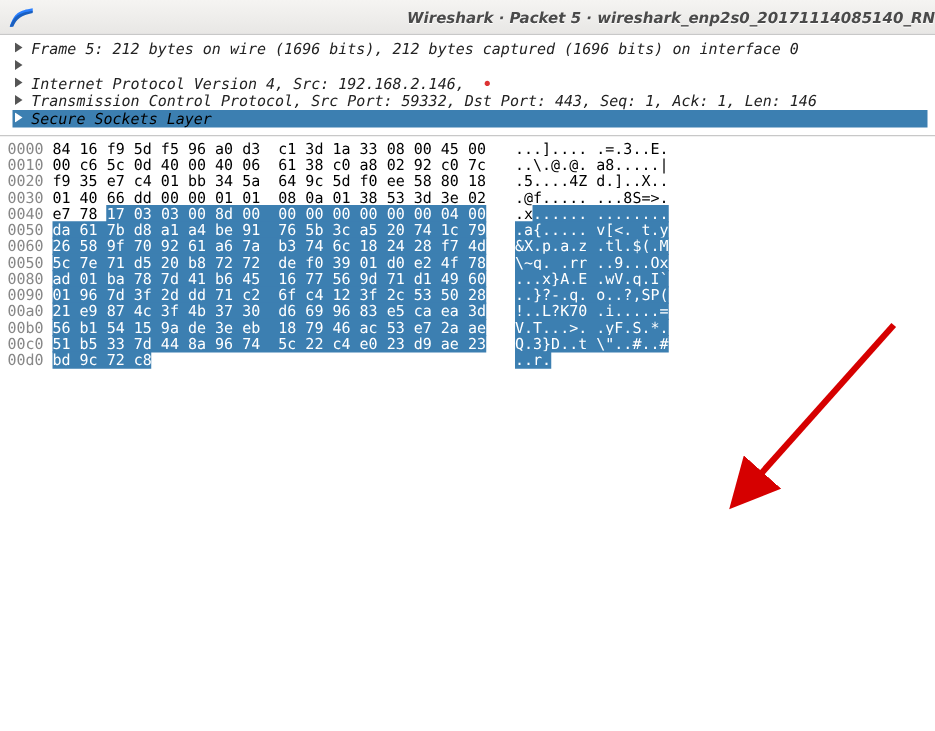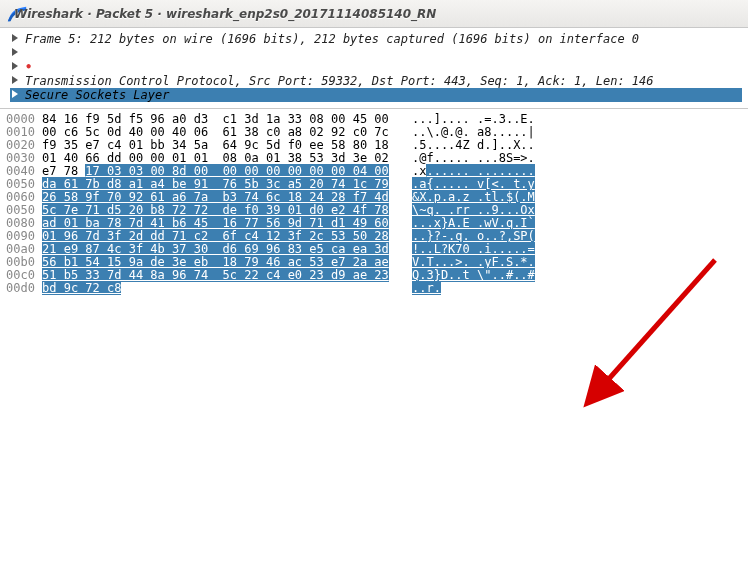--- a/index.html
+++ b/index.html
@@ -22,21 +22,21 @@
     position: relative;
   }
   .titlebar .app-icon {
     width: 22px;
     height: 22px;
     margin-right: 8px;
   }
   .titlebar .title {
     position: absolute;
     left: 14px; right: 0;
-    text-align: left;
+    text-align: right;
     font-weight: 700;
     font-style: italic;
     color: #4a4a4a;
     font-size: 12px;
     pointer-events: none;
     text-shadow: 0 1px 0 #fff;
   }
   .tree-pane {
     padding: 4px 6px 6px 10px;
     font-family: "DejaVu Sans Mono", "Liberation Mono", monospace;
@@ -92,21 +92,20 @@
     flex: 0 0 150px;
     position: relative;
     margin-left: 10px;
   }
   .hex-normal, .hex-sel {
     display: inline;
   }
   .hex-sel {
     background: #3c7fb1;
     color: #fff;
-    text-decoration: underline;
   }
   .red-dot {
     color: #d33;
     font-weight: bold;
   }
   .arrow-annot {
     position: absolute;
     left: 575px;
     top: 250px;
     pointer-events: none;
@@ -127,21 +126,21 @@
 
 <div class="tree-pane" id="tree">
     <div class="tree-row"><span class="tree-arrow"><svg width="8" height="8" viewBox="0 0 8 8">
           <path d="M1 0 L7 4 L1 8 Z" fill="#555"></path>
         </svg></span><span>Frame 5: 212 bytes on wire (1696 bits), 212 bytes captured (1696 bits) on interface 0</span></div>
     <div class="tree-row"><span class="tree-arrow"><svg width="8" height="8" viewBox="0 0 8 8">
           <path d="M1 0 L7 4 L1 8 Z" fill="#555"></path>
         </svg></span></div>
     <div class="tree-row"><span class="tree-arrow"><svg width="8" height="8" viewBox="0 0 8 8">
           <path d="M1 0 L7 4 L1 8 Z" fill="#555"></path>
-        </svg></span><span class="red-dot">•</span></div>
+        </svg></span><span>Internet Protocol Version 4, Src: 192.168.2.146,  </span><span class="red-dot">•</span></div>
     <div class="tree-row"><span class="tree-arrow"><svg width="8" height="8" viewBox="0 0 8 8">
           <path d="M1 0 L7 4 L1 8 Z" fill="#555"></path>
         </svg></span><span>Transmission Control Protocol, Src Port: 59332, Dst Port: 443, Seq: 1, Ack: 1, Len: 146</span></div>
     <div class="tree-row selected"><span class="tree-arrow"><svg width="8" height="8" viewBox="0 0 8 8">
           <path d="M1 0 L7 4 L1 8 Z" fill="#fff"></path>
         </svg></span><span>Secure Sockets Layer</span></div>
   </div>
 
 <div class="hex-pane" id="hex">
     <div class="hex-row"><span class="hex-offset">0000</span><span class="hex-bytes"><span class="hex-normal">84 16 f9 5d f5 96 a0 d3  c1 3d 1a 33 08 00 45 00</span></span><span class="hex-ascii"><span class="hex-normal">...].... .=.3..E.</span></span></div>

